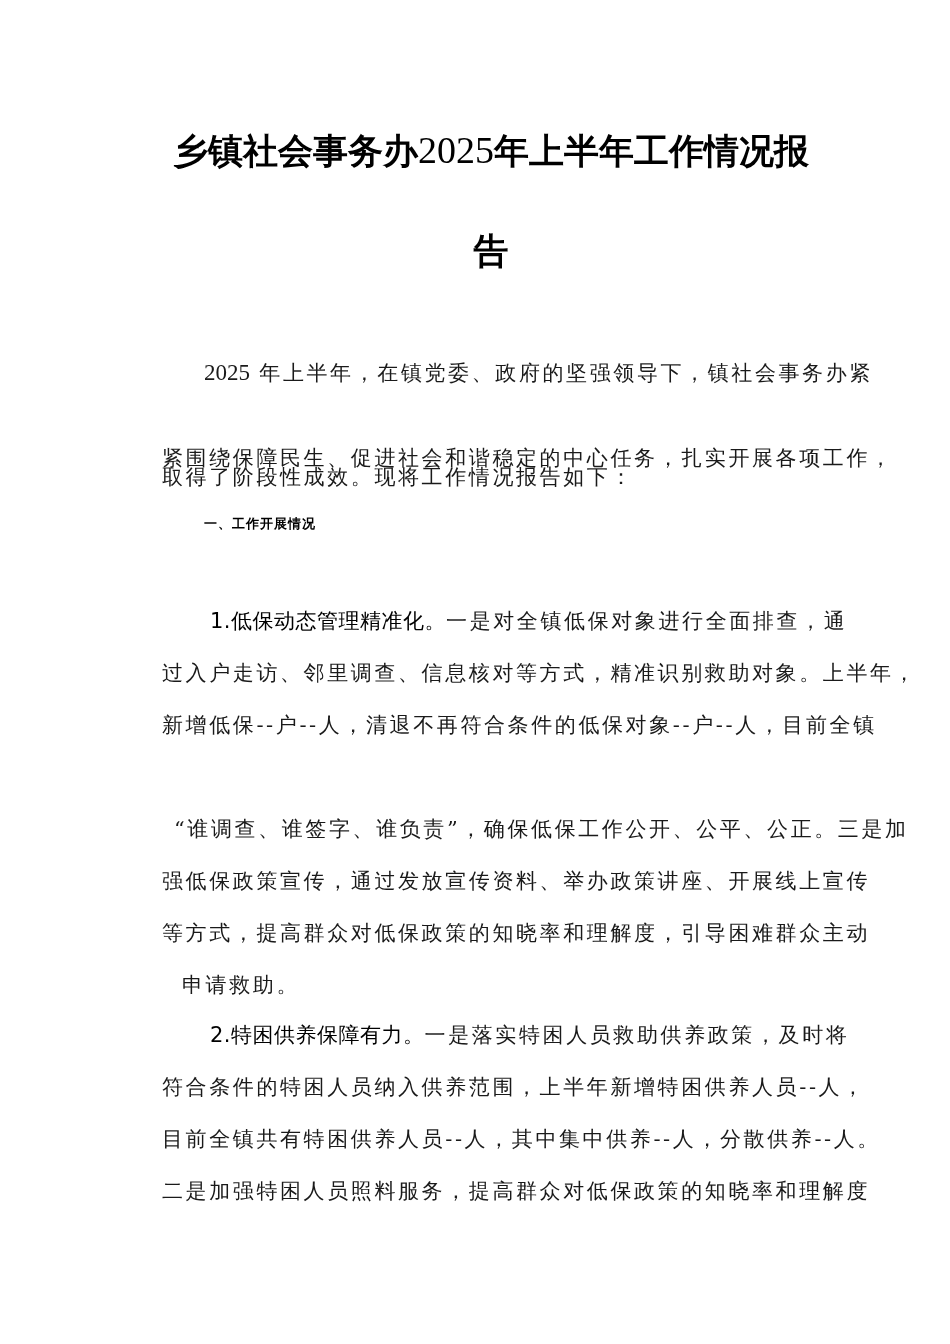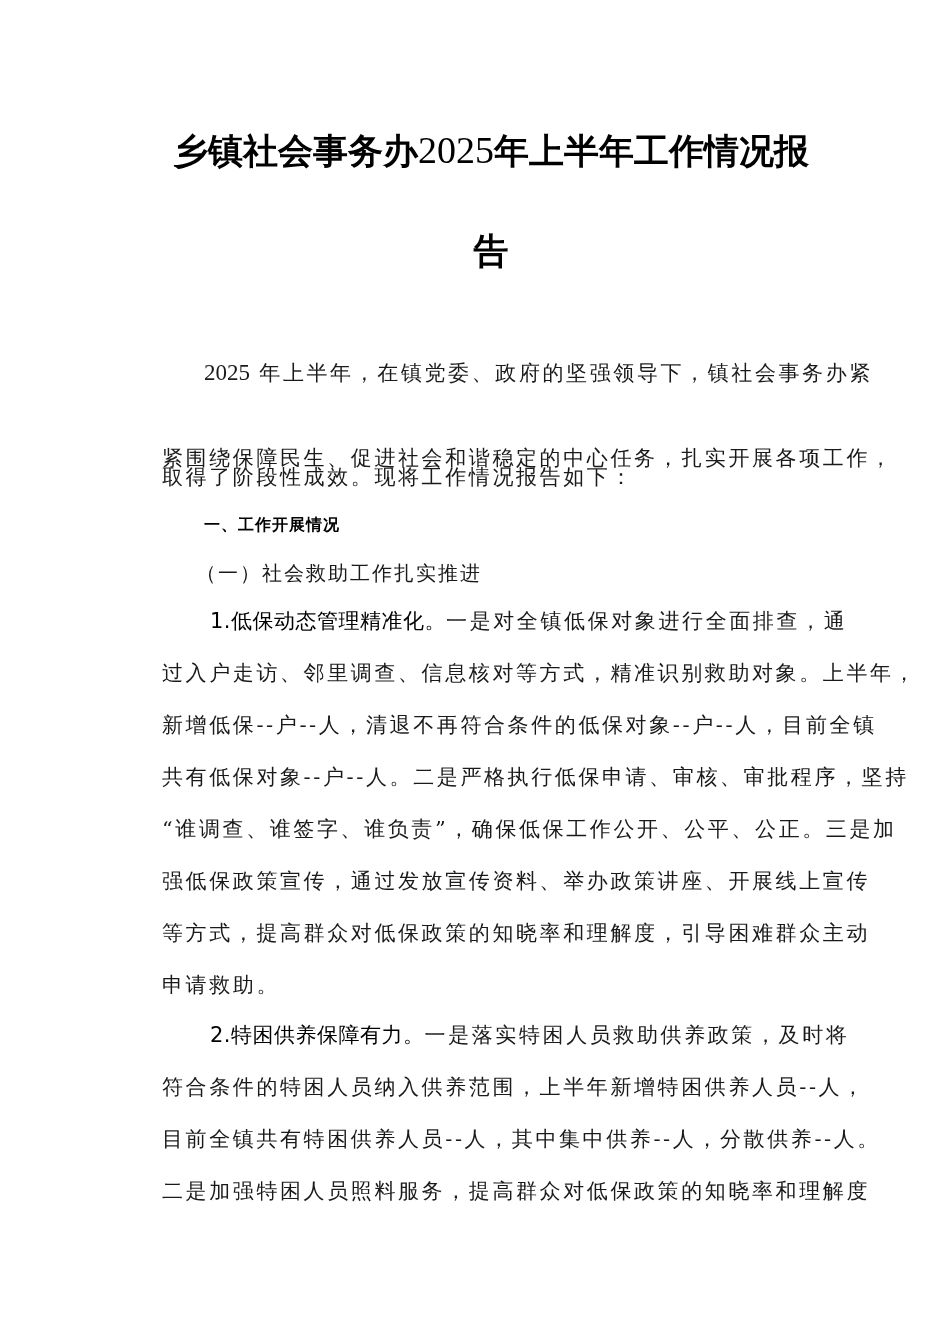--- a/index.html
+++ b/index.html
@@ -8,21 +8,21 @@
   .page { position: absolute; left: 16px; top: 0; width: 950px; height: 1160px; }
   .title { position: absolute; left: 0; width: 950px; text-align: center;
            font-family: "DejaVu Serif", "Liberation Serif", serif; font-weight: bold;
            font-size: 35px; letter-spacing: 0px; color: #000; }
   .title .num { font-family: "Liberation Serif", serif; font-weight: normal; font-size: 38px; }
   .t1 { top: 128px; }
   .t2 { top: 228px; }
   .line { position: absolute; left: 146px; width: 664px; font-size: 21px; line-height: 28px;
           white-space: nowrap; letter-spacing: 2.6px; color: #1a1a1a; }
   .indent { left: 188px; width: 622px; }
-  .h1 { font-family: Liberation Sans, sans-serif; font-weight: bold; font-size: 16px; letter-spacing: 1px; color:#000; }
+  .h1 { font-family: Liberation Mono, monospace; font-weight: bold; font-size: 13px; letter-spacing: 1px; color:#000; }
   .h2 { font-size: 20px; letter-spacing: 2px; }
   .b { font-family: "DejaVu Sans", "Liberation Sans", sans-serif; font-weight: normal; color:#000; letter-spacing: 0.5px; }
   .num2025 { font-family: "Liberation Serif", serif; font-size: 23px; letter-spacing: 0; }
 </style>
 </head>
 <body>
 
 <div class="page">
 
   <div class="title t1">
@@ -30,32 +30,30 @@
   </div>
   <div class="title t2">告</div>
 
   <div class="line indent" style="top:359px;">
     <span class="num2025">2025</span> <span>年上半年，在镇党委、政府的坚强领导下，镇社会事务办紧</span>
   </div>
   <div class="line" style="top:411px;margin-top:33px;">紧围绕保障民生、促进社会和谐稳定的中心任务，扎实开展各项工作，</div>
   <div class="line" style="top:463px;">取得了阶段性成效。现将工作情况报告如下：</div>
 
   <div class="line indent h1" style="top:511px;">一、工作开展情况</div>
-  <div class="line h2" style="left:180px; top:559px;">（一）社会救助工作扎实推进</div>
 
   <div class="line" style="left:194px; width:616px; top:607px;">
     <span class="b">1.低保动态管理精准化。</span><span>一是对全镇低保对象进行全面排查，通</span>
   </div>
   <div class="line" style="top:659px;">过入户走访、邻里调查、信息核对等方式，精准识别救助对象。上半年，</div>
   <div class="line" style="top:711px;">新增低保--户--人，清退不再符合条件的低保对象--户--人，目前全镇</div>
-  <div class="line" style="top:763px;">共有低保对象--户--人。二是严格执行低保申请、审核、审批程序，坚持</div>
-  <div class="line" style="top:815px;">“谁调查、谁签字、谁负责”，确保低保工作公开、公平、公正。三是加</div>
+  <div class="line" style="top:815px;margin-left:12px;">“谁调查、谁签字、谁负责”，确保低保工作公开、公平、公正。三是加</div>
   <div class="line" style="top:867px;">强低保政策宣传，通过发放宣传资料、举办政策讲座、开展线上宣传</div>
   <div class="line" style="top:919px;">等方式，提高群众对低保政策的知晓率和理解度，引导困难群众主动</div>
-  <div class="line" style="top:971px;">申请救助。</div>
+  <div class="line" style="top:971px;margin-left:20px;">申请救助。</div>
 
   <div class="line" style="left:194px; width:616px; top:1021px;">
     <span class="b">2.特困供养保障有力。</span><span>一是落实特困人员救助供养政策，及时将</span>
   </div>
   <div class="line" style="top:1073px;">符合条件的特困人员纳入供养范围，上半年新增特困供养人员--人，</div>
   <div class="line" style="top:1125px;">目前全镇共有特困供养人员--人，其中集中供养--人，分散供养--人。</div>
   <div class="line" style="top:1177px;">二是加强特困人员照料服务，提高群众对低保政策的知晓率和理解度</div>
 
 </div>
 

